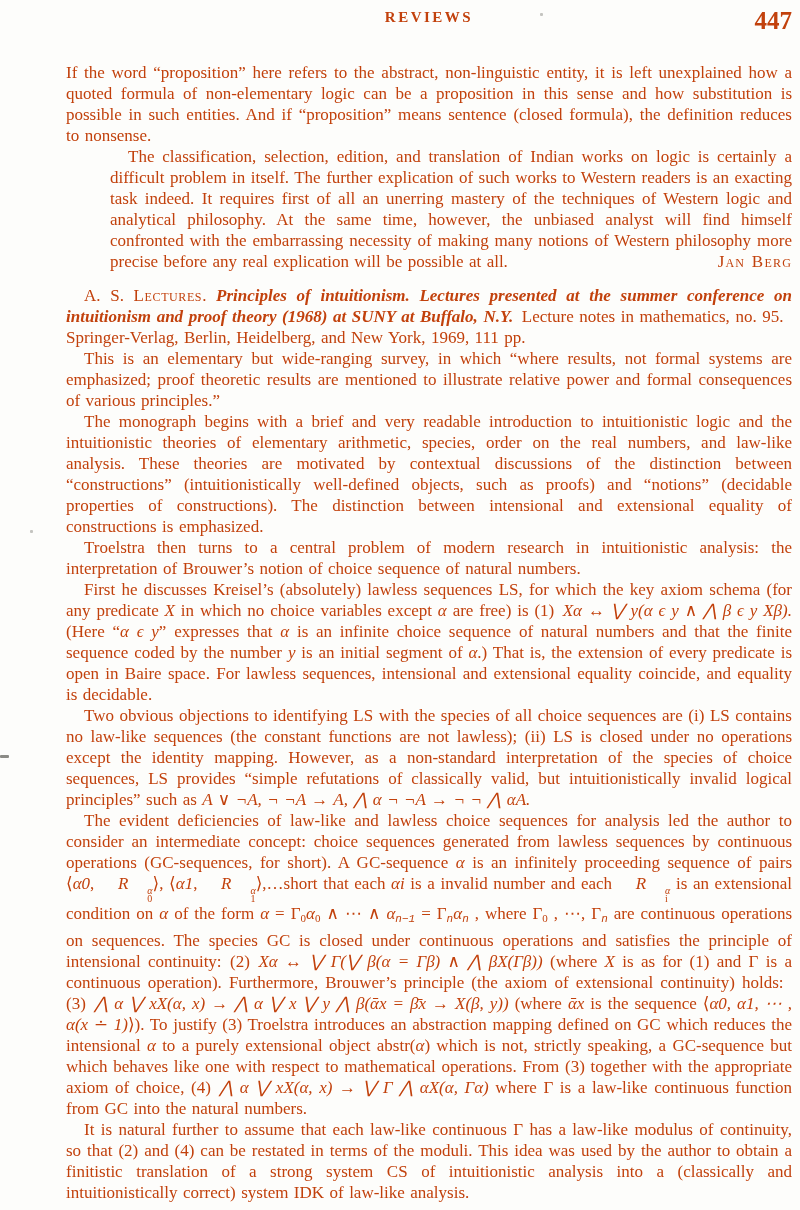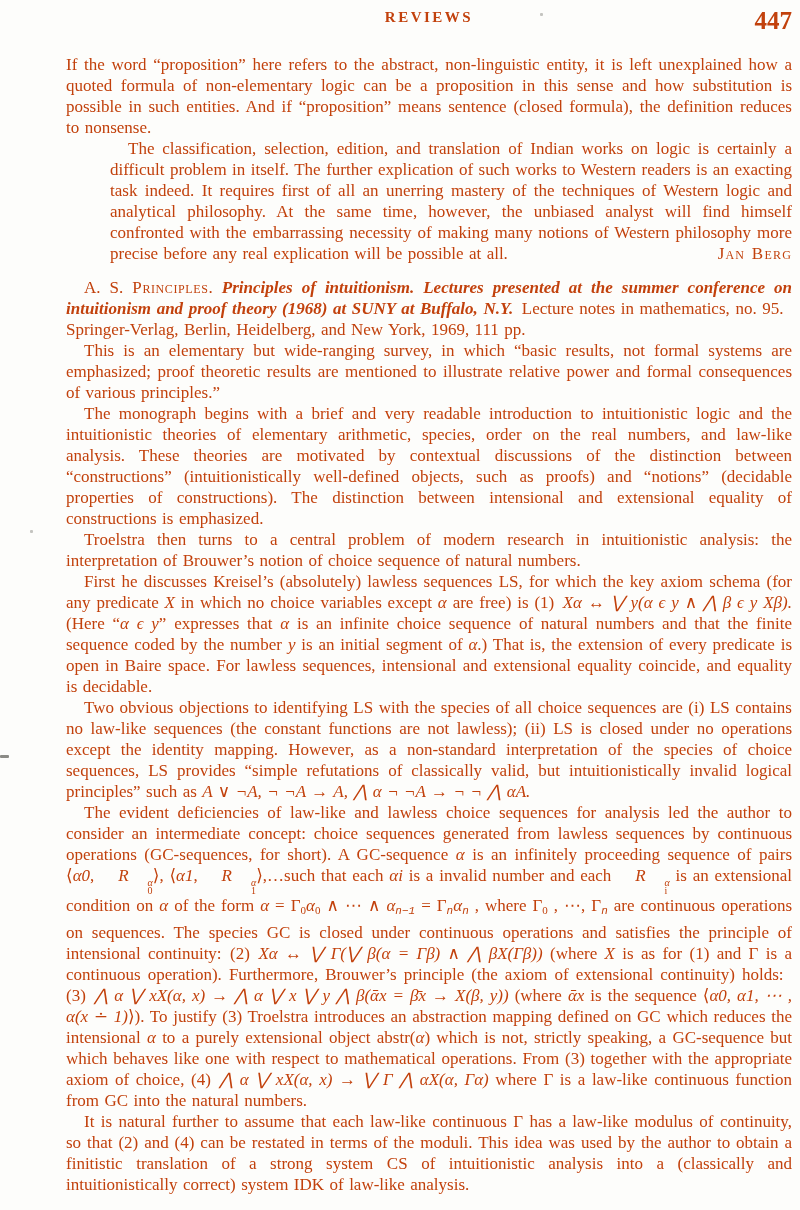--- a/index.html
+++ b/index.html
@@ -33,21 +33,21 @@
     top:2px;
   }
   .page-number {
     position:absolute;
     right:0; top:0;
     font-size:25px;
     font-weight:bold;
   }
   .text-block {
     position:absolute;
-    left:66px; top:54px;
+    left:66px; top:62px;
     width:726px;
     font-size:17px;
     line-height:21px;
     text-align:justify;
     word-spacing:1.2px;
   }
   .para { margin:0; text-indent:18px; }
   .para.noindent { text-indent:0; }
   .para.review-head { margin-top:13px; }
   .para.has-sig { position:relative;margin-left:44px; }
@@ -80,33 +80,33 @@
 
 <div class="page">
   <div class="header">
     <span class="running-title">REVIEWS</span>
     <span class="page-number">447</span>
   </div>
 
   <div class="text-block">
       <p class="para noindent"><span>If the word “proposition” here refers to the abstract, non-linguistic entity, it is left unexplained how a quoted formula of non-elementary logic can be a proposition in this sense and how substitution is possible in such entities. And if “proposition” means sentence (closed formula), the definition reduces to nonsense.</span></p>
       <p class="para has-sig"><span>The classification, selection, edition, and translation of Indian works on logic is certainly a difficult problem in itself. The further explication of such works to Western readers is an exacting task indeed. It requires first of all an unerring mastery of the techniques of Western logic and analytical philosophy. At the same time, however, the unbiased analyst will find himself confronted with the embarrassing necessity of making many notions of Western philosophy more precise before any real explication will be possible at all.</span><span class="signature">Jan Berg</span></p>
-      <p class="para review-head"><span>A. S. </span><span class="sc">Principles</span><span>. </span><span class="bi">Principles of intuitionism. Lectures presented at the summer conference on intuitionism and proof theory (1968) at SUNY at Buffalo, N.Y.</span><span> Lecture notes in mathematics, no. 95. Springer-Verlag, Berlin, Heidelberg, and New York, 1969, 111 pp.</span></p>
-      <p class="para"><span>This is an elementary but wide-ranging survey, in which “basic results, not formal systems are emphasized; proof theoretic results are mentioned to illustrate relative power and formal consequences of various principles.”</span></p>
+      <p class="para review-head"><span>A. S. </span><span class="sc">Lectures</span><span>. </span><span class="bi">Principles of intuitionism. Lectures presented at the summer conference on intuitionism and proof theory (1968) at SUNY at Buffalo, N.Y.</span><span> Lecture notes in mathematics, no. 95. Springer-Verlag, Berlin, Heidelberg, and New York, 1969, 111 pp.</span></p>
+      <p class="para"><span>This is an elementary but wide-ranging survey, in which “where results, not formal systems are emphasized; proof theoretic results are mentioned to illustrate relative power and formal consequences of various principles.”</span></p>
       <p class="para"><span>The monograph begins with a brief and very readable introduction to intuitionistic logic and the intuitionistic theories of elementary arithmetic, species, order on the real numbers, and law-like analysis. These theories are motivated by contextual discussions of the distinction between “constructions” (intuitionistically well-defined objects, such as proofs) and “notions” (decidable properties of constructions). The distinction between intensional and extensional equality of constructions is emphasized.</span></p>
       <p class="para"><span>Troelstra then turns to a central problem of modern research in intuitionistic analysis: the interpretation of Brouwer’s notion of choice sequence of natural numbers.</span></p>
       <p class="para"><span>First he discusses Kreisel’s (absolutely) lawless sequences LS, for which the key axiom schema (for any predicate </span><span class="m">X</span><span> in which no choice variables except </span><span class="m">α</span><span> are free) is (1) </span><span class="m">Xα ↔ ⋁ y(α ϵ y ∧ ⋀ β ϵ y Xβ).</span><span> (Here “</span><span class="m">α ϵ y</span><span>” expresses that </span><span class="m">α</span><span> is an infinite choice sequence of natural numbers and that the finite sequence coded by the number </span><span class="m">y</span><span> is an initial segment of </span><span class="m">α</span><span>.) That is, the extension of every predicate is open in Baire space. For lawless sequences, intensional and extensional equality coincide, and equality is decidable.</span></p>
       <p class="para"><span>Two obvious objections to identifying LS with the species of all choice sequences are (i) LS contains no law-like sequences (the constant functions are not lawless); (ii) LS is closed under no operations except the identity mapping. However, as a non-standard interpretation of the species of choice sequences, LS provides “simple refutations of classically valid, but intuitionistically invalid logical principles” such as </span><span class="m">A ∨ ¬A,  ¬ ¬A → A,  ⋀ α ¬ ¬A → ¬ ¬ ⋀ αA.</span></p>
       <p class="para"><span>The evident deficiencies of law-like and lawless choice sequences for analysis led the author to consider an intermediate concept: choice sequences generated from lawless sequences by continuous operations (GC-sequences, for short). A GC-sequence </span><span class="m">α</span><span> is an infinitely proceeding sequence of pairs ⟨</span><span class="m">α0</span><span>, </span><span class="ss"><span class="base">R</span><span class="stack">
             <span class="st-sup">α</span>
             <span class="st-sub">0</span>
           </span></span><span>⟩, ⟨</span><span class="m">α1</span><span>, </span><span class="ss"><span class="base">R</span><span class="stack">
             <span class="st-sup">α</span>
             <span class="st-sub">1</span>
-          </span></span><span>⟩,…such that each </span><span class="m">αi</span><span> is a invalid number and each </span><span class="ss"><span class="base">R</span><span class="stack">
+          </span></span><span>⟩,…short that each </span><span class="m">αi</span><span> is a invalid number and each </span><span class="ss"><span class="base">R</span><span class="stack">
             <span class="st-sup">α</span>
             <span class="st-sub">i</span>
           </span></span><span> is an extensional condition on </span><span class="m">α</span><span> of the form </span><span class="m">α</span><span> = Γ</span><span class="sub">0</span><span class="m">α</span><span class="sub">0</span><span> ∧ ⋯ ∧ </span><span class="m">α</span><span class="subi">n−1</span><span> = Γ</span><span class="subi">n</span><span class="m">α</span><span class="subi">n</span><span> , where Γ</span><span class="sub">0</span><span> , ⋯, Γ</span><span class="subi">n</span><span> are continuous operations on sequences. The species GC is closed under continuous operations and satisfies the principle of intensional continuity: (2) </span><span class="m">Xα ↔ ⋁ Γ(⋁ β(α = Γβ) ∧ ⋀ βX(Γβ))</span><span> (where </span><span class="m">X</span><span> is as for (1) and Γ is a continuous operation). Furthermore, Brouwer’s principle (the axiom of extensional continuity) holds: (3) </span><span class="m">⋀ α ⋁ xX(α, x) → ⋀ α ⋁ x ⋁ y ⋀ β(ᾱx = β̄x → X(β, y))</span><span> (where </span><span class="m">ᾱx</span><span> is the sequence ⟨</span><span class="m">α0, α1, ⋯ , α(x ∸ 1)</span><span>⟩). To justify (3) Troelstra introduces an abstraction mapping defined on GC which reduces the intensional </span><span class="m">α</span><span> to a purely extensional object abstr(</span><span class="m">α</span><span>) which is not, strictly speaking, a GC-sequence but which behaves like one with respect to mathematical operations. From (3) together with the appropriate axiom of choice, (4) </span><span class="m">⋀ α ⋁ xX(α, x) → ⋁ Γ ⋀ αX(α, Γα)</span><span> where Γ is a law-like continuous function from GC into the natural numbers.</span></p>
       <p class="para"><span>It is natural further to assume that each law-like continuous Γ has a law-like modulus of continuity, so that (2) and (4) can be restated in terms of the moduli. This idea was used by the author to obtain a finitistic translation of a strong system CS of intuitionistic analysis into a (classically and intuitionistically correct) system IDK of law-like analysis.</span></p>
     </div>
 
   <div class="speck" style="left:0px; top:755px; width:9px; height:3px;"></div>
   <div class="speck" style="left:30px; top:530px; width:3px; height:3px; opacity:.5;"></div>
   <div class="speck" style="left:540px; top:13px; width:3px; height:3px; opacity:.5;"></div>
 </div>

